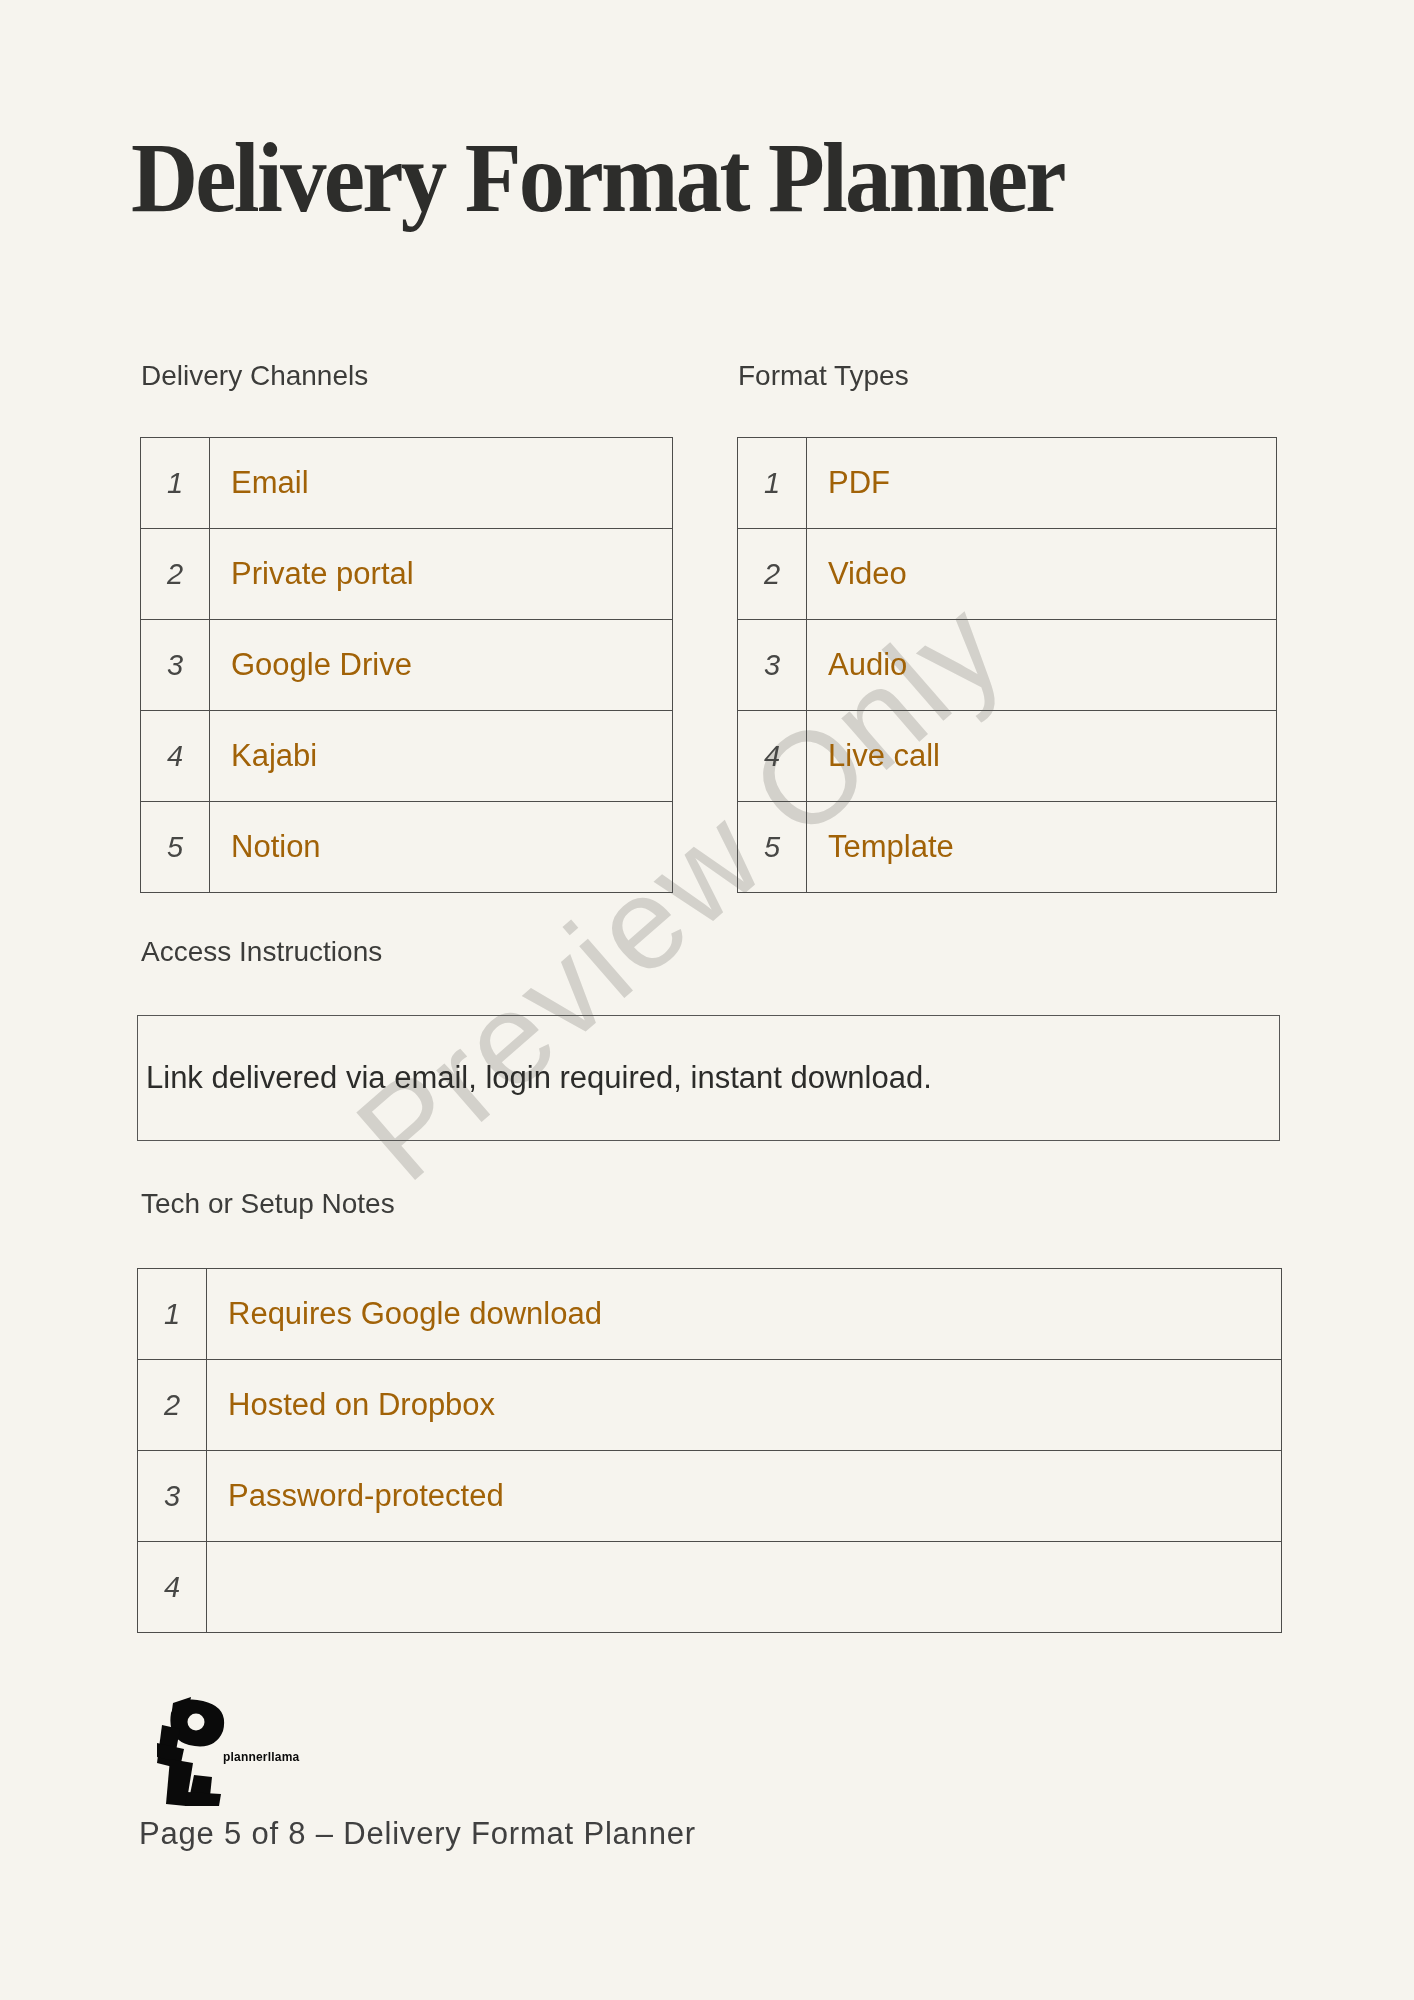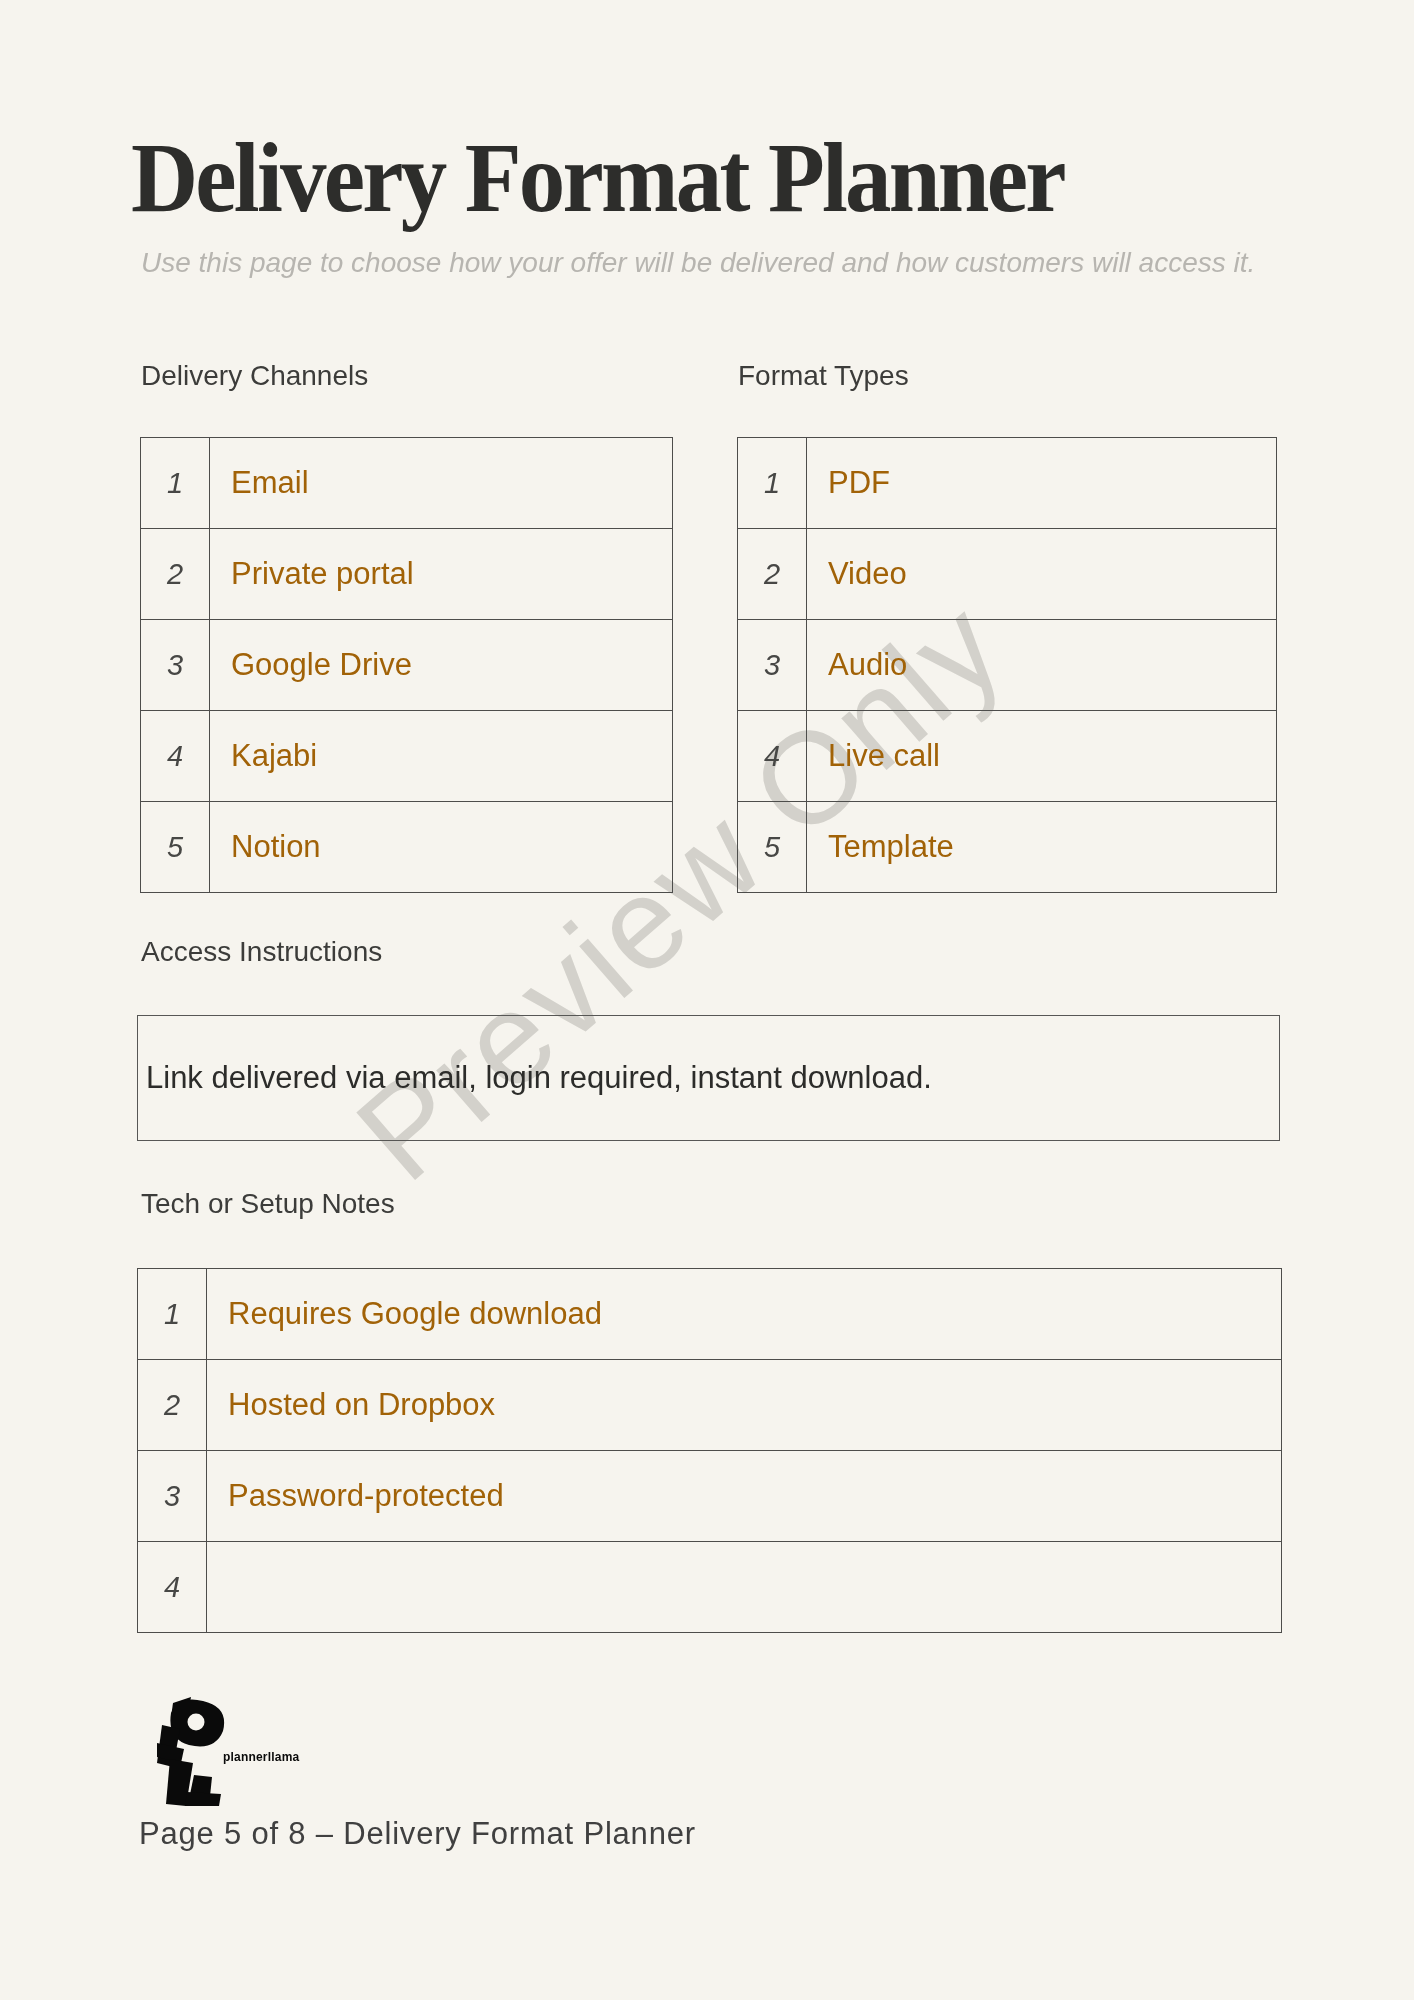--- a/index.html
+++ b/index.html
@@ -64,21 +64,20 @@
   }
 </style>
 </head>
 <body>
 
 <div class="watermark">Preview Only</div>
 
 <div class="layer-content">
 
   <div class="page-title">Delivery Format Planner</div>
-  <div class="page-subtitle">Use this page to choose how your offer will be delivered and how customers will access it.</div>
 
   <div class="sec-h h-dc">Delivery Channels</div>
   <div class="sec-h h-ft">Format Types</div>
 
   <table class="plan t-dc">
     <tbody>
         <tr>
           <td class="num">1</td>
           <td class="lbl">Email</td>
         </tr>

